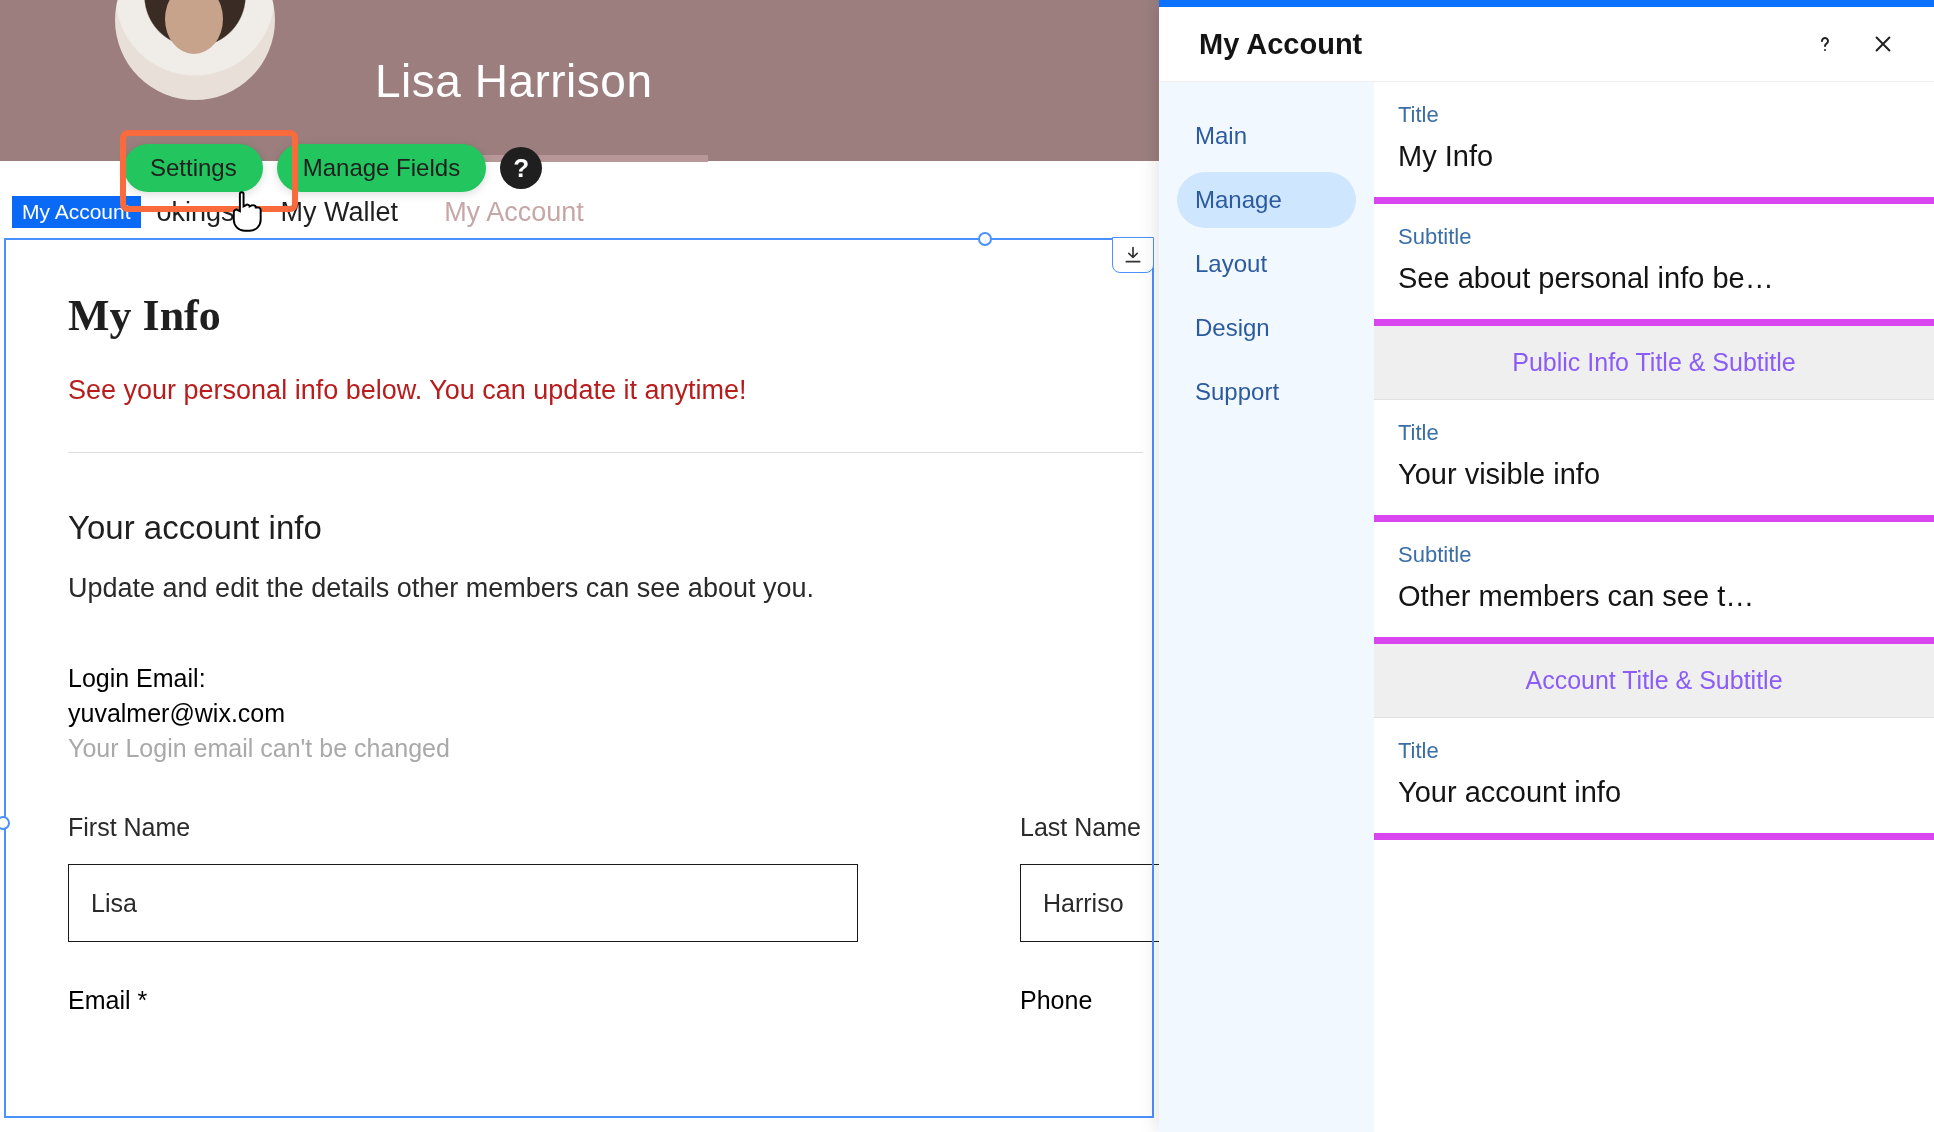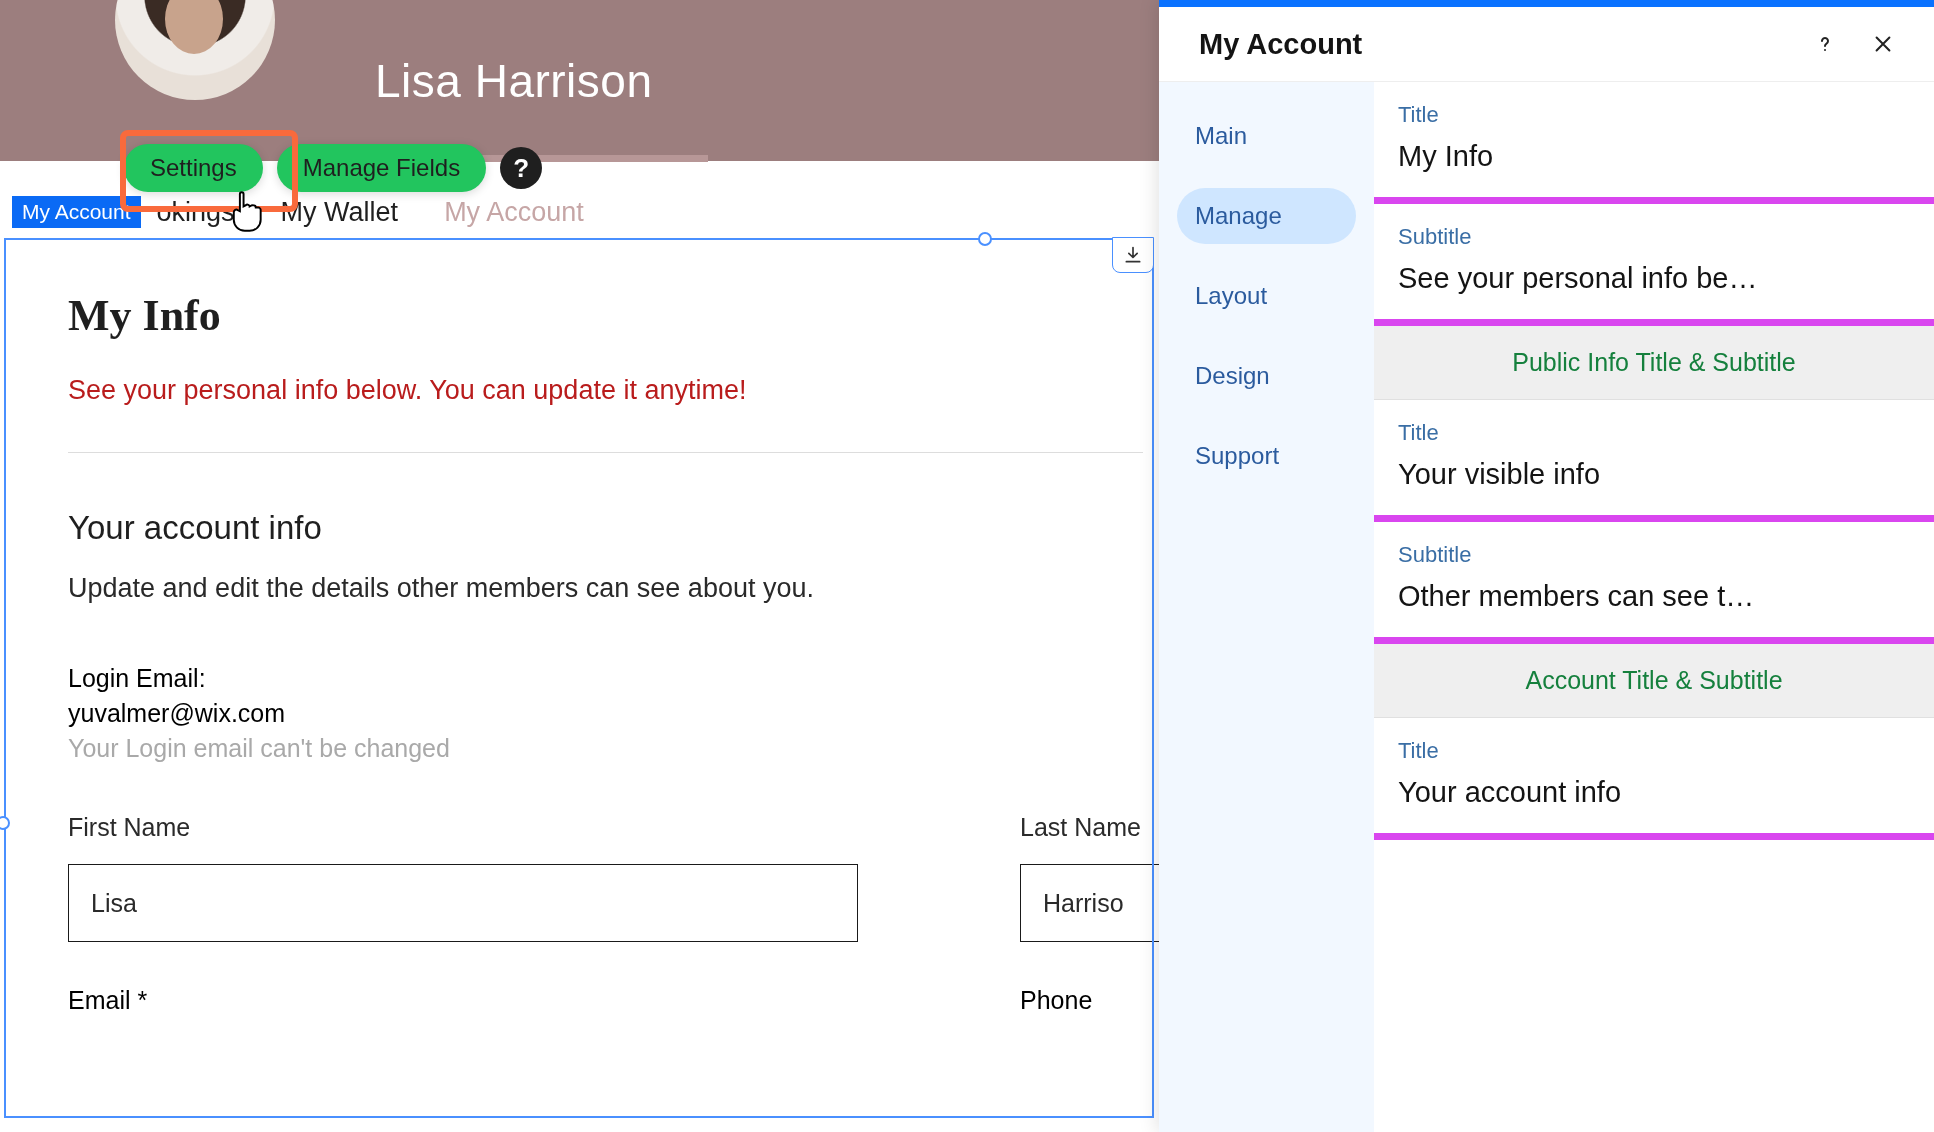--- a/index.html
+++ b/index.html
@@ -226,37 +226,37 @@
     }
     .panel-header-title { font-size: 29px; font-weight: 700; color: #141414; flex: 1; }
     .panel-header-icon { width: 34px; height: 34px; display:flex; align-items:center; justify-content:center; cursor:pointer; color:#222; margin-left: 24px;}
     .panel-body { display: flex; flex: 1; min-height: 0; }
     .panel-side {
       width: 215px;
       background: #f2f8ff;
       padding: 26px 18px;
       display: flex;
       flex-direction: column;
-      gap: 24px;
+      gap: 8px;
     }
     .side-item {
       font-size: 24px;
       color: #2b5b9e;
       padding: 14px 18px;
       border-radius: 30px;
       cursor: pointer;
     }
     .side-item.active { background: #cfe6ff; }
     .panel-main { flex: 1; overflow: hidden; }
     .field-block { padding: 20px 24px 24px 24px; border-bottom: 7px solid #d946ef; }
     .fb-label { font-size: 22px; color: #3a6ea5; margin-bottom: 12px; }
     .fb-value { font-size: 29px; color: #141414; white-space: nowrap; overflow: hidden; text-overflow: ellipsis; }
     .section-header-grey {
       background: #efefef;
-      color: #15803d;
+      color: #8b5cf6;
       font-size: 25px;
       text-align: center;
       padding: 22px 10px;
       border-bottom: 1px solid #e0e0e0;
     }
   </style>
 </head>
 <body>
 
 <div class="profile-header">
@@ -341,21 +341,21 @@
       <div class="side-item">Design</div>
       <div class="side-item">Support</div>
     </div>
     <div class="panel-main">
       <div class="field-block">
         <div class="fb-label">Title</div>
         <div class="fb-value">My Info</div>
       </div>
       <div class="field-block">
         <div class="fb-label">Subtitle</div>
-        <div class="fb-value">See your personal info be…</div>
+        <div class="fb-value">See about personal info be…</div>
       </div>
       <div class="section-header-grey">Public Info Title &amp; Subtitle</div>
       <div class="field-block">
         <div class="fb-label">Title</div>
         <div class="fb-value">Your visible info</div>
       </div>
       <div class="field-block">
         <div class="fb-label">Subtitle</div>
         <div class="fb-value">Other members can see t…</div>
       </div>

